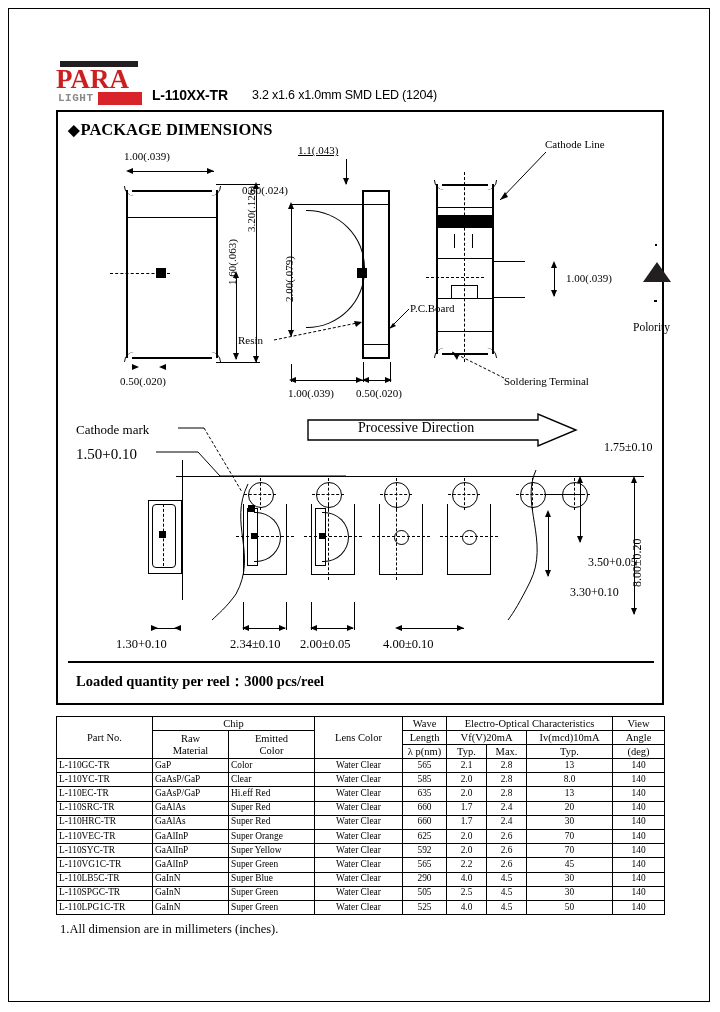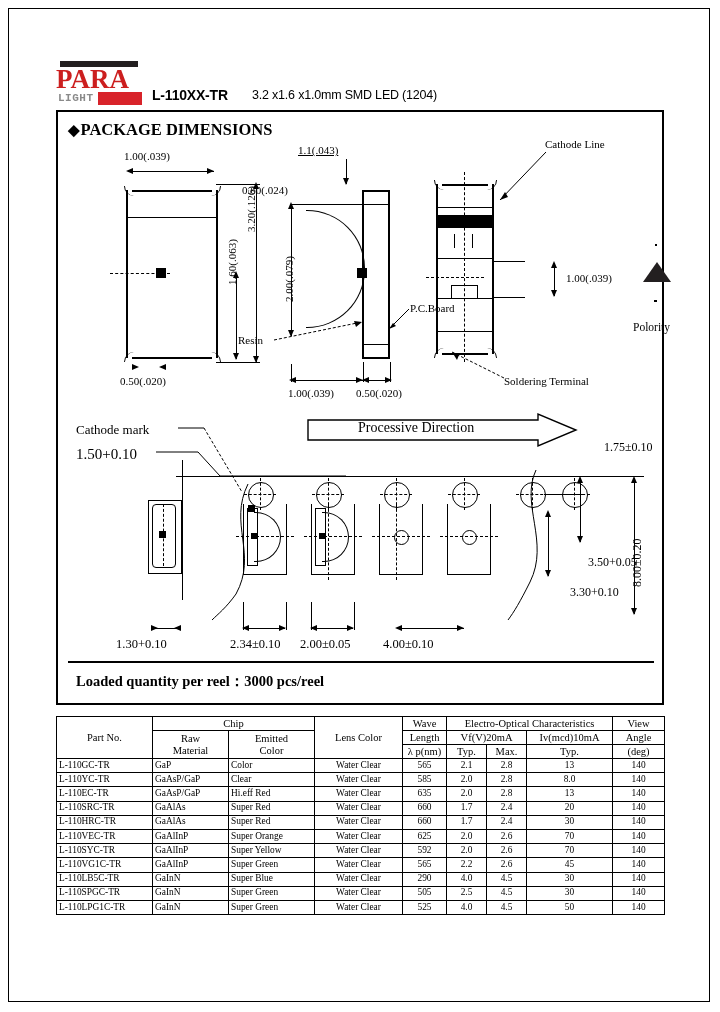--- a/index.html
+++ b/index.html
@@ -573,14 +573,15 @@
             <td class="c">4.0</td>
             <td class="c">4.5</td>
             <td class="c">50</td>
             <td class="c">140</td>
           </tr>
         </tbody>
     </table>
   </div>
 
   <div class="notes">
+    <div>1.All dimension are in millimeters (inches).</div>
   </div>
 </div>
 
 </body></html>

